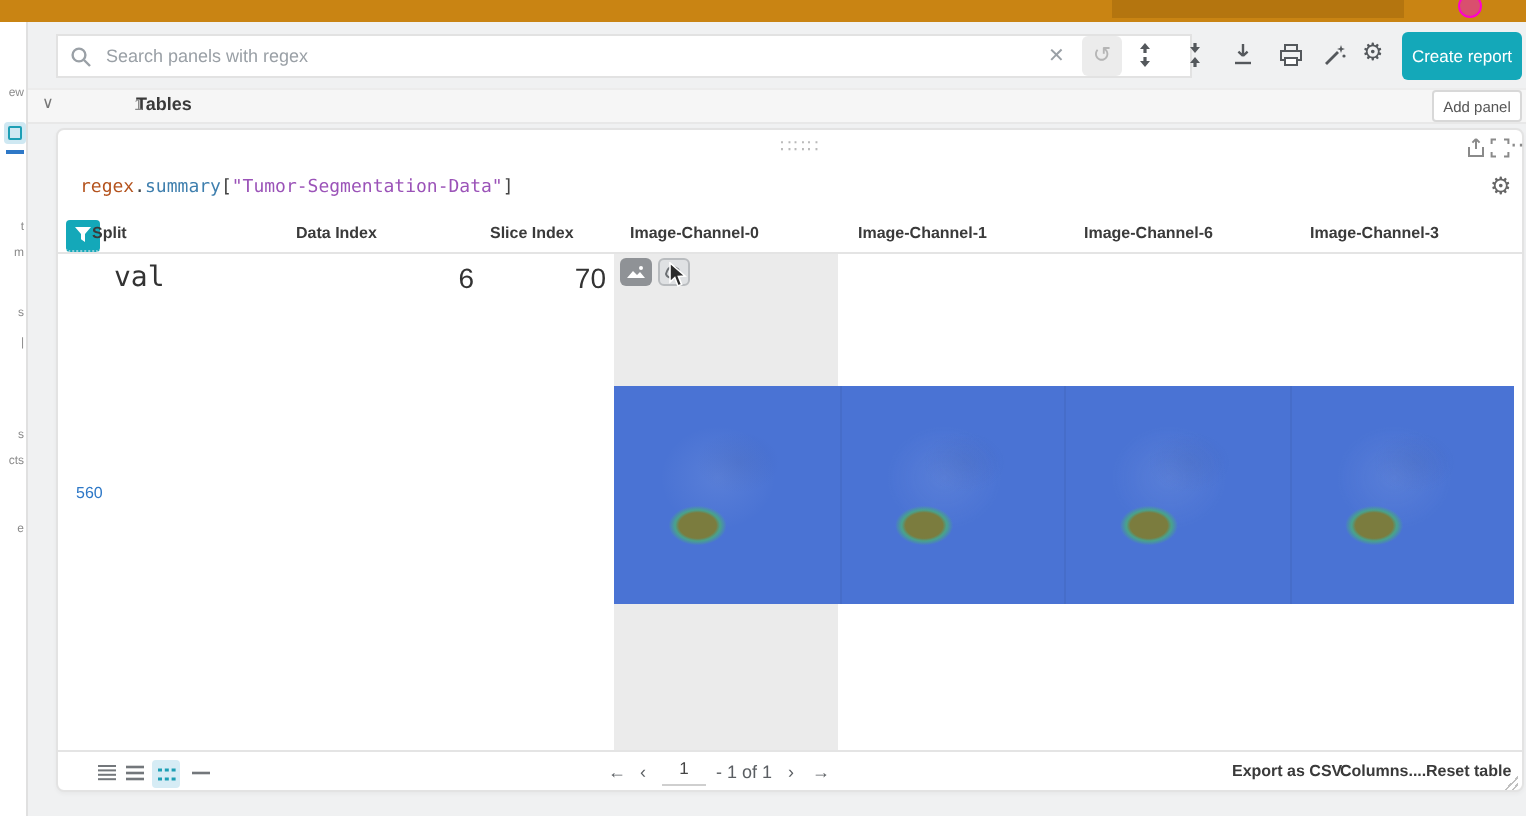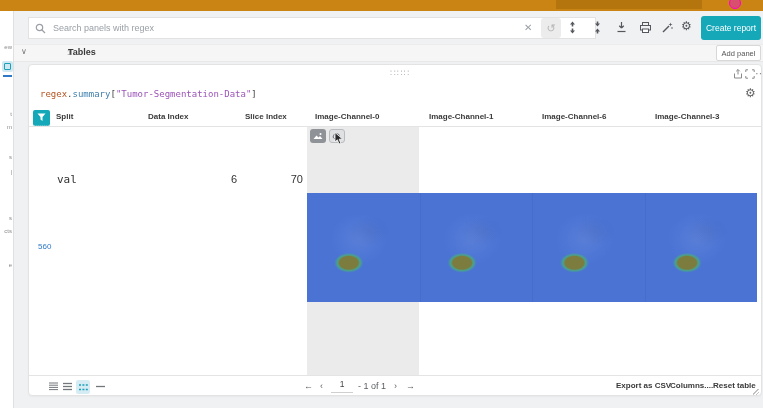--- a/index.html
+++ b/index.html
@@ -51,21 +51,21 @@
   #expr { left:40px; top:89px; font-family:"DejaVu Sans Mono", monospace; font-size:9px; color:#333; }
   .tk-var { color:#b4531e; } .tk-prop { color:#3f7fae; } .tk-str { color:#9b53b8; } .tk-pun { color:#444; }
   #expr-gear { left:745px; top:86px; font-size:12px; color:#666; }
 
   
   #filter-btn { left:33px; top:110px; width:17px; height:16px; background:#14a8b9; border-radius:2px; border-bottom:1px dotted #8fd0da; }
   #filter-btn svg { width:9px; height:9px; margin:3px 4px; display:block; }
   .th { position:absolute; top:112px; font-size:8px; font-weight:bold; color:#3a3a3a; white-space:nowrap; }
   #thead-line { left:29px; top:126px; width:732px; height:1px; background:#e4e4e4; }
   #col0-shade { left:307px; top:127px; width:112px; height:248px; background:#ebebeb; }
-  .td { position:absolute; font-size:11px; color:#333;margin-top:42px; }
+  .td { position:absolute; font-size:14px; color:#333; }
   #cell-split { left:57px; top:131px; font-family:"DejaVu Sans Mono", monospace; }
   #cell-didx { left:180px; top:131px; width:57px; text-align:right; }
   #cell-sidx { left:250px; top:131px; width:53px; text-align:right; }
   .mini-btn { position:absolute; top:129px; width:16px; height:14px; border-radius:3px; }
   #btn-img { left:310px; background:#8f9296; }
   #btn-img svg { width:10px; height:8px; margin:3px; display:block; }
   #btn-mask { left:329px; background:#dfe1e3; border:1px solid #b9bcbf; }
   #btn-mask svg { width:9px; height:8px; margin:2px; display:block; }
   #cursor { left:334px; top:131px; width:11px; height:13px; z-index:9; }
   #row-index { left:38px; top:242px; font-size:8px; color:#2e78c7; }
@@ -184,21 +184,21 @@
 <div class="abs" id="expr">
   <span class="tk-var">regex</span><span class="tk-pun">.</span><span class="tk-prop">summary</span><span class="tk-pun">[</span><span class="tk-str">"Tumor-Segmentation-Data"</span><span class="tk-pun">]</span>
 </div>
 <span class="abs" id="expr-gear">⚙</span>
 
 <div class="abs" id="filter-btn">
   <svg viewBox="0 0 9 9">
       <path d="M0.5 0.5 H8.5 L5.5 4 V8 L3.5 6.6 V4 Z" fill="#fff"></path>
     </svg>
 </div>
-<span class="th" style="left:56px">Split</span>
+<span class="th" style="left:46px">Split</span>
 <span class="th" style="left:148px">Data Index</span>
 <span class="th" style="left:245px">Slice Index</span>
 <span class="th" style="left:315px">Image-Channel-0</span>
 <span class="th" style="left:429px">Image-Channel-1</span>
 <span class="th" style="left:542px">Image-Channel-6</span>
 <span class="th" style="left:655px">Image-Channel-3</span>
 <div class="abs" id="thead-line"></div>
 
 <div class="abs" id="col0-shade"></div>
 

